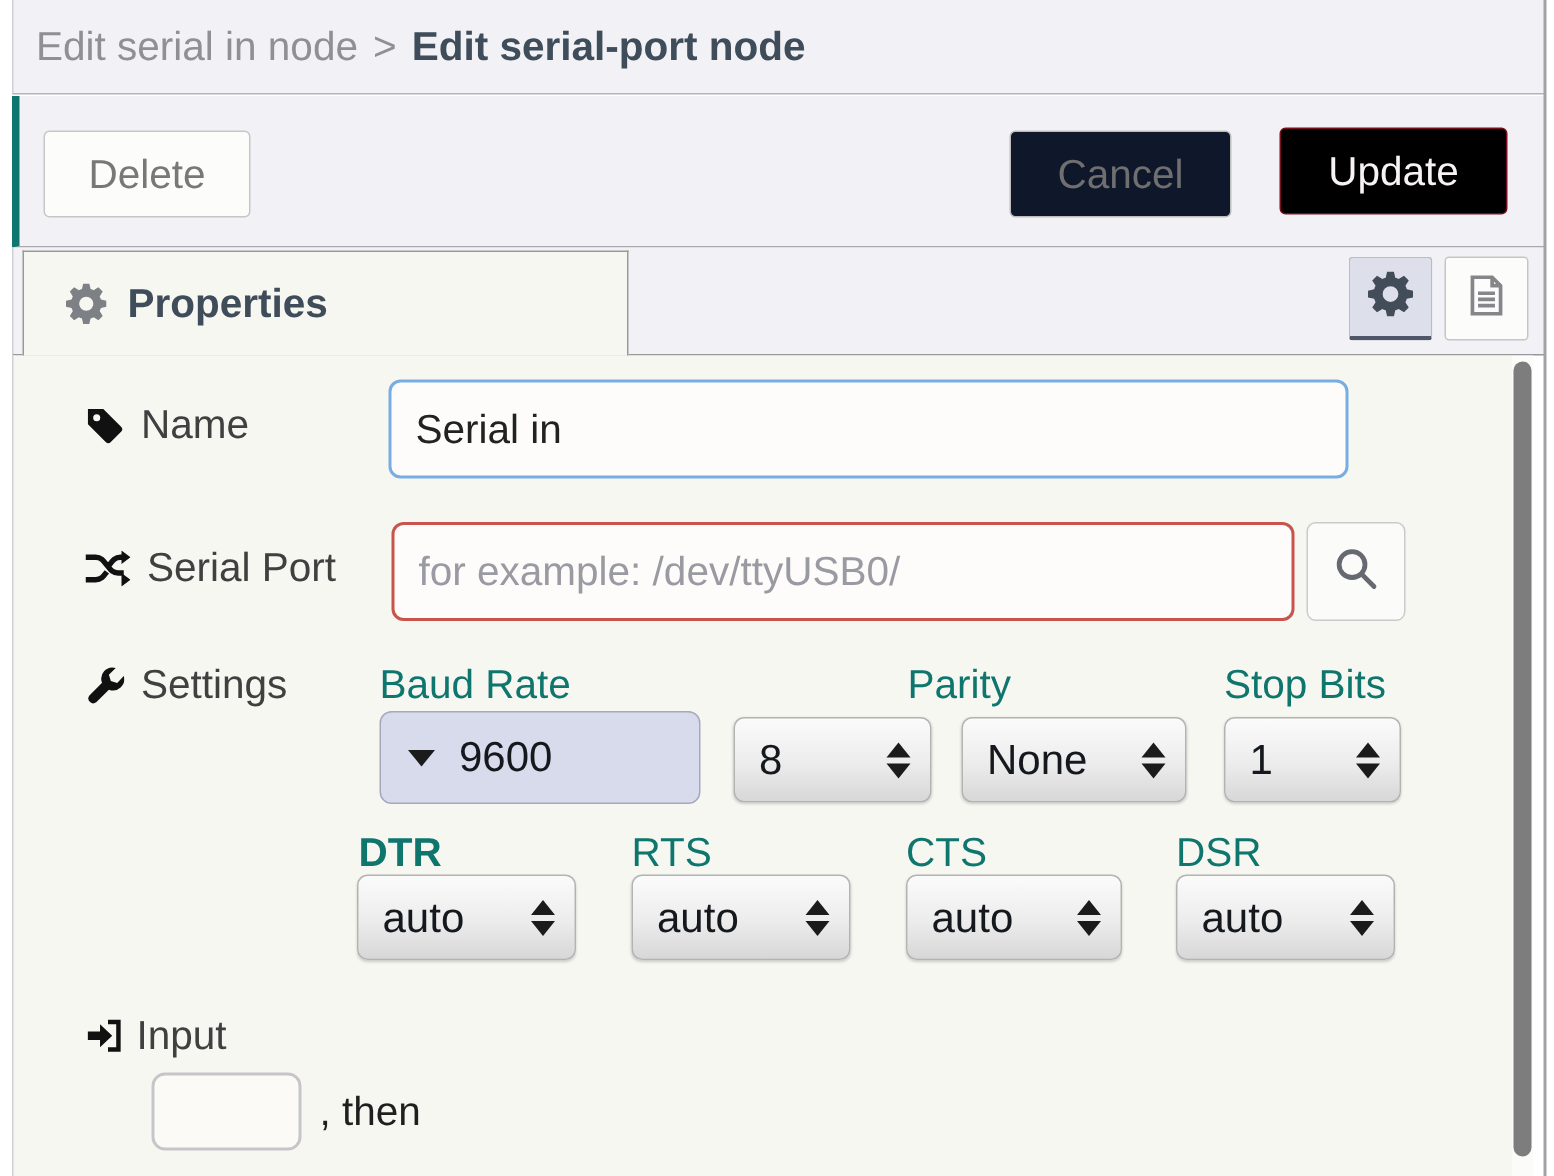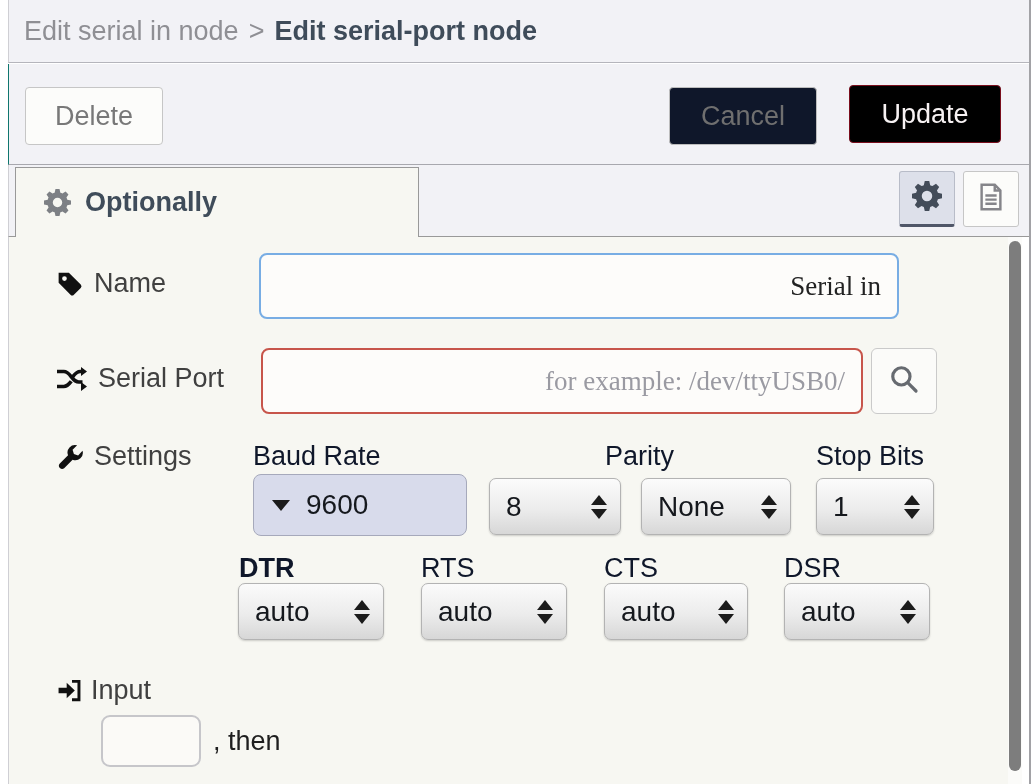--- a/index.html
+++ b/index.html
@@ -10,21 +10,21 @@
   
   .hdr { position:absolute; left:8px; top:0; width:1022px; height:63px;
     background:#f2f2f6; border-bottom:1px solid #b5b5bc; border-left:1px solid #cfcfd4;
     display:flex; align-items:center; padding-left:15px; }
   .hdr .crumb-parent { color:#8f8f94; font-size:27px; }
   .hdr .crumb-sep { color:#8f8f94; font-size:27px; margin:0 10px; }
   .hdr .crumb-current { color:#3f4c5a; font-size:27px; font-weight:bold; }
 
   
   .toolbar { position:absolute; left:8px; top:64px; width:1022px; height:101px;
-    background:#f2f2f6; border-bottom:1px solid #a8a8ae; border-left:1px solid #0f766e; }
+    background:#f2f2f6; border-bottom:1px solid #a8a8ae; border-left:5px solid #0f766e; }
   .btn { position:absolute; display:flex; align-items:center; justify-content:center;
     font-size:27px; border-radius:4px; cursor:pointer; }
   .btn-delete { left:16px; top:23px; width:138px; height:58px;
     background:#fcfcfa; border:1px solid #c6c6c6; color:#787878; }
   .btn-cancel { left:660px; top:23px; width:148px; height:58px;
     background:#0f172a; border:1px solid #bdbdbd; color:#6f6f6f; }
   .btn-update { left:840px; top:21px; width:152px; height:58px;
     background:#000000; border:1px solid #7a0e1d; color:#f7f2f3; }
 
   
@@ -42,29 +42,29 @@
   .iconbtn-doc { left:954px; background:#fcfcfa; border:1px solid #c6c6c6; color:#85858a; }
 
   
   .content { position:absolute; left:8px; top:237px; width:1000px; height:547px;
     background:#f7f7f2; border-left:1px solid #cfcfd4; }
   .field-label { position:absolute; display:flex; align-items:center; gap:11px;
     color:#404040; font-size:27px; }
   .field-label .icon { display:inline-flex; color:#111111; }
   .txt-input { position:absolute; background:#fdfcfa; font-size:27px; color:#222222;
     padding:0 16px; border-radius:8px; outline:none;
-    font-family:Liberation Serif, serif;text-align:right; }
+    font-family:Liberation Sans, sans-serif; }
   .input-name { left:250px; top:16px; width:640px; height:66px; border:2px solid #78ade4; }
   .input-port { left:252px; top:111px; width:602px; height:66px; border:2px solid #c7554b; }
   .input-port::placeholder { color:#9a9aa2; opacity:1; }
   .btn-search { position:absolute; left:862px; top:111px; width:66px; height:66px;
     background:#fbfbf9; border:1px solid #cacaca; border-radius:6px; color:#666a70;
     display:flex; align-items:center; justify-content:center; cursor:pointer; }
 
-  .col-label { position:absolute; color:#0f172a; font-size:27px; }
+  .col-label { position:absolute; color:#0f766e; font-size:27px; }
 
   .baud-select { position:absolute; left:244px; top:237px; width:214px; height:62px;
     background:#d8dbeb; border:1px solid #a6a9bb; border-radius:8px;
     display:flex; align-items:center; padding-left:18px; gap:16px; cursor:pointer;
     font-size:28px; color:#15181d; }
   .caret-down { width:0; height:0; border-left:9px solid transparent;
     border-right:9px solid transparent; border-top:11px solid #1b1b1b; }
 
   .mac-select { position:absolute; height:57px;
     background:linear-gradient(to bottom,#fbfbfb 0%,#ececec 55%,#d7d7d7 100%);
@@ -116,21 +116,21 @@
     <div class="btn btn-update">Update</div>
   </div>
 
   <div class="tabrow">
     <div class="tab-active">
       <span class="tab-gear-glyph">
         <svg width="27" height="27" viewBox="0 0 16 16">
             <path fill="currentColor" d="M16 9.2V6.8l-2.2-.5c-.12-.43-.29-.83-.5-1.2l1.2-1.9-1.7-1.7-1.9 1.2c-.37-.21-.77-.38-1.2-.5L9.2 0H6.8l-.5 2.2c-.43.12-.83.29-1.2.5L3.2 1.5 1.5 3.2l1.2 1.9c-.21.37-.38.77-.5 1.2L0 6.8v2.4l2.2.5c.12.43.29.83.5 1.2l-1.2 1.9 1.7 1.7 1.9-1.2c.37.21.77.38 1.2.5l.5 2.2h2.4l.5-2.2c.43-.12.83-.29 1.2-.5l1.9 1.2 1.7-1.7-1.2-1.9c.21-.37.38-.77.5-1.2zM8 10.8A2.8 2.8 0 1 1 8 5.2a2.8 2.8 0 0 1 0 5.6z"></path>
           </svg>
       </span>
-      <span class="tab-label">Optionally</span>
+      <span class="tab-label">Properties</span>
     </div>
     <div class="iconbtn iconbtn-gear">
       <span>
         <svg width="30" height="30" viewBox="0 0 16 16">
             <path fill="currentColor" d="M16 9.2V6.8l-2.2-.5c-.12-.43-.29-.83-.5-1.2l1.2-1.9-1.7-1.7-1.9 1.2c-.37-.21-.77-.38-1.2-.5L9.2 0H6.8l-.5 2.2c-.43.12-.83.29-1.2.5L3.2 1.5 1.5 3.2l1.2 1.9c-.21.37-.38.77-.5 1.2L0 6.8v2.4l2.2.5c.12.43.29.83.5 1.2l-1.2 1.9 1.7 1.7 1.9-1.2c.37.21.77.38 1.2.5l.5 2.2h2.4l.5-2.2c.43-.12.83-.29 1.2-.5l1.9 1.2 1.7-1.7-1.2-1.9c.21-.37.38-.77.5-1.2zM8 10.8A2.8 2.8 0 1 1 8 5.2a2.8 2.8 0 0 1 0 5.6z"></path>
           </svg>
       </span>
     </div>
     <div class="iconbtn iconbtn-doc">
       <span>

